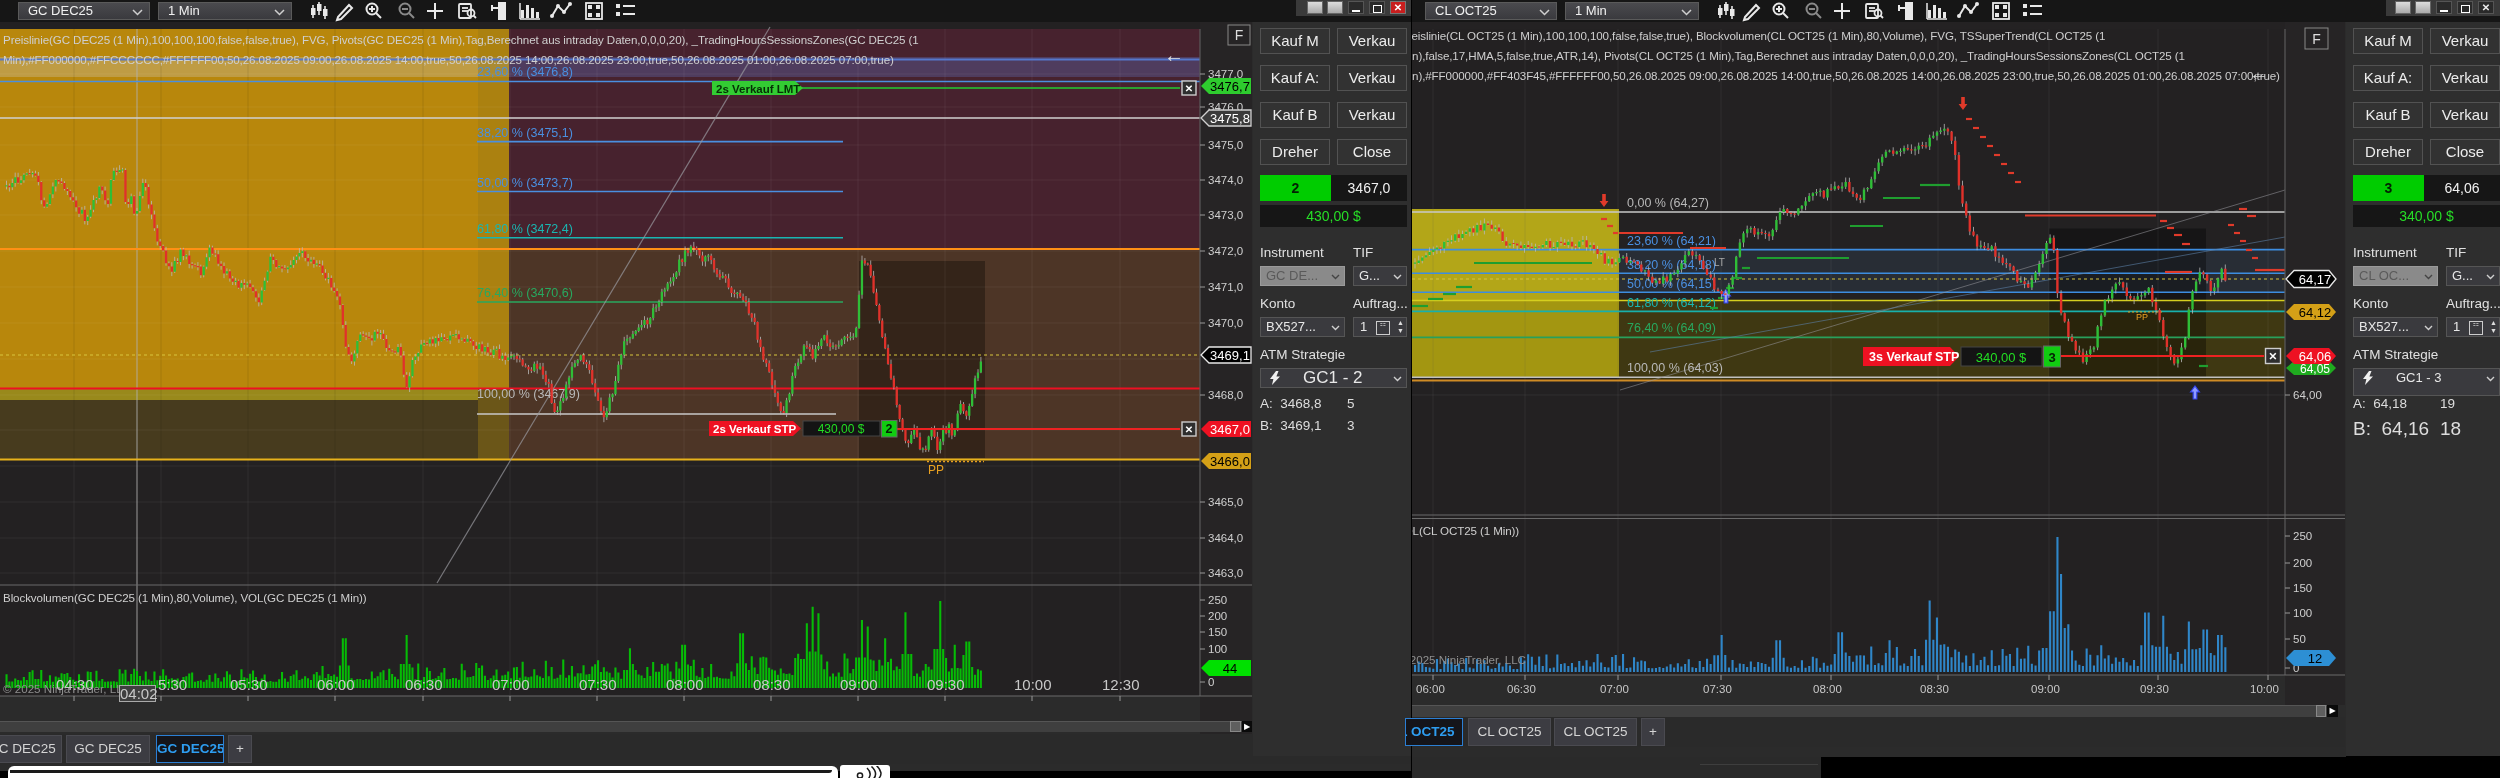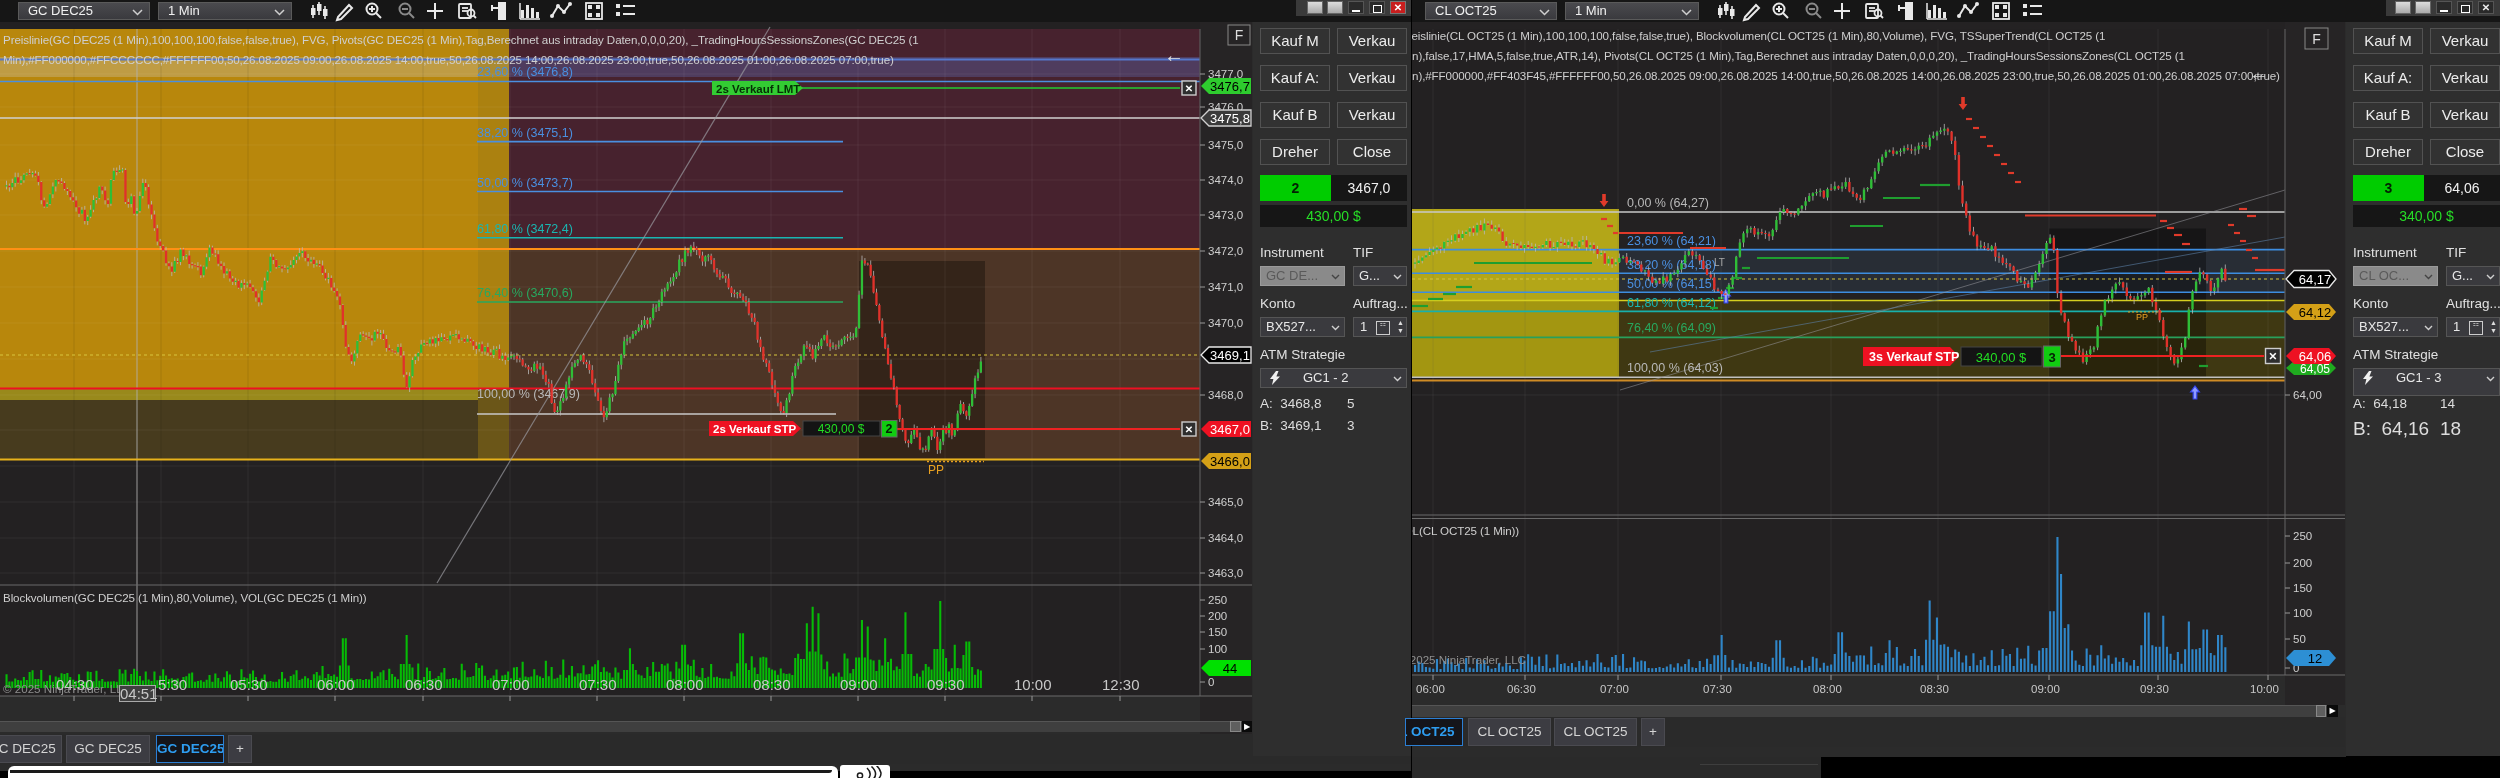--- a/index.html
+++ b/index.html
@@ -254,21 +254,21 @@
 <text x="1189.0" y="433.0" fill="#ffffff" font-size="10" text-anchor="middle" font-family="&quot;Liberation Sans&quot;, sans-serif" font-weight="bold">✕</text>
 </g>
   </svg>
 
   <div class="abs" style="left:3px;top:30px;width:1190px;color:#cfcfcf;font-size:11.6px;line-height:20px;letter-spacing:-0.1px;">Preislinie(GC DEC25 (1 Min),100,100,100,false,false,true), FVG, Pivots(GC DEC25 (1 Min),Tag,Berechnet aus intraday Daten,0,0,0,20), _TradingHoursSessionsZones(GC DEC25 (1<br>Min),#FF000000,#FFCCCCCC,#FFFFFF00,50,26.08.2025 09:00,26.08.2025 14:00,true,50,26.08.2025 14:00,26.08.2025 23:00,true,50,26.08.2025 01:00,26.08.2025 07:00,true)</div>
   <div class="abs" style="left:3px;top:591px;color:#cfcfcf;font-size:11.6px;letter-spacing:-0.1px;">Blockvolumen(GC DEC25 (1 Min),80,Volume), VOL(GC DEC25 (1 Min))</div>
   <div class="abs" style="left:3px;top:682px;color:#8f8f8f;font-size:11.6px;">© 2025 NinjaTrader, LLC</div>
 
   <div class="abs" style="left:0;top:676px;width:1252px;height:20px;color:#c8c8c8;font-size:15px;">
     <span class="abs" style="left:56px;">04:30</span>
-    <span class="abs" style="left:119px;top:9px;width:37px;height:17px;background:#3f3f3f;border:1px solid #aaa;text-align:center;line-height:15px;box-sizing:border-box;">04:51</span>
+    <span class="abs" style="left:119px;top:9px;width:37px;height:17px;background:#3f3f3f;border:1px solid #aaa;text-align:center;line-height:15px;box-sizing:border-box;">04:02</span>
     <span class="abs" style="left:158px;">5:30</span>
     <span class="abs" style="left:230px;">05:30</span>
     <span class="abs" style="left:317px;">06:00</span>
     <span class="abs" style="left:405px;">06:30</span>
     <span class="abs" style="left:492px;">07:00</span>
     <span class="abs" style="left:579px;">07:30</span>
     <span class="abs" style="left:666px;">08:00</span>
     <span class="abs" style="left:753px;">08:30</span>
     <span class="abs" style="left:840px;">09:00</span>
     <span class="abs" style="left:927px;">09:30</span>
@@ -322,21 +322,21 @@
     <div style="position:absolute;left:1353px;top:266px;width:54px;height:20px;background:#3a3a3e;border:1px solid #555;box-sizing:border-box;color:#e8e8e8;font-size:13px;line-height:18px;padding-left:5px;">G...<svg width="9" height="6" style="position:absolute;right:4px;top:7px;">
         <polyline points="1,1 4.5,4.5 8,1" fill="none" stroke="#cfcfcf" stroke-width="1.4"></polyline>
       </svg></div>
     <div style="position:absolute;left:1260px;top:296px;color:#e0e0e0;font-size:13.5px;">Konto</div>
     <div style="position:absolute;left:1353px;top:296px;color:#e0e0e0;font-size:13.5px;">Auftrag...</div>
     <div style="position:absolute;left:1260px;top:317px;width:85px;height:20px;background:#3a3a3e;border:1px solid #555;box-sizing:border-box;color:#e8e8e8;font-size:13px;line-height:18px;padding-left:5px;">BX527...<svg width="9" height="6" style="position:absolute;right:4px;top:7px;">
         <polyline points="1,1 4.5,4.5 8,1" fill="none" stroke="#cfcfcf" stroke-width="1.4"></polyline>
       </svg></div>
     <div style="position:absolute;left:1353px;top:317px;width:54px;height:20px;background:#3a3a3e;border:1px solid #555;box-sizing:border-box;color:#e8e8e8;font-size:13px;line-height:18px;padding-left:6px;">1<span style="position:absolute;right:16px;top:3px;width:12px;height:12px;border:1px solid #ccc;font-size:7px;line-height:4px;color:#ccc;text-align:center;">☷</span><span style="position:absolute;right:2px;top:1px;font-size:7px;line-height:8px;color:#ddd;">▲</span><span style="position:absolute;right:2px;top:9px;font-size:7px;line-height:8px;color:#ddd;">▼</span></div>
     <div style="position:absolute;left:1260px;top:347px;color:#e0e0e0;font-size:13.5px;">ATM Strategie</div>
-    <div style="position:absolute;left:1260px;top:368px;width:147px;height:20px;background:#3a3a3e;border:1px solid #555;box-sizing:border-box;color:#e8e8e8;font-size:13px;line-height:18px;">
+    <div style="position:absolute;left:1260px;top:368px;width:147px;height:20px;background:#3a3a3e;border:1px solid #555;box-sizing:border-box;color:#e8e8e8;font-size:17px;line-height:18px;">
       <svg style="position:absolute;left:7px;top:2px;" width="14" height="14">
         <path d="M8 0 L2 8 h3.4 L4 14 L12 5.5 h-3.6 L10.5 0 z" fill="#f0f0f0"></path>
       </svg>
       <span style="position:absolute;left:42px;">GC1 - 2</span>
       <svg width="9" height="6" style="position:absolute;right:4px;top:7px;">
         <polyline points="1,1 4.5,4.5 8,1" fill="none" stroke="#cfcfcf" stroke-width="1.4"></polyline>
       </svg>
     </div>
     <div style="position:absolute;left:1260px;top:396px;color:#dddddd;font-size:13.5px;">A:&nbsp;&nbsp;3468,8<span style="position:absolute;left:87px;">5</span></div>
     <div style="position:absolute;left:1260px;top:418px;color:#dddddd;font-size:13.5px;">B:&nbsp;&nbsp;3469,1<span style="position:absolute;left:87px;">3</span></div>
@@ -658,21 +658,21 @@
     <div style="position:absolute;left:2353px;top:347px;color:#e0e0e0;font-size:13.5px;">ATM Strategie</div>
     <div style="position:absolute;left:2353px;top:368px;width:147px;height:28px;background:#3a3a3e;border:1px solid #555;box-sizing:border-box;color:#e8e8e8;font-size:13px;line-height:18px;">
       <svg style="position:absolute;left:7px;top:2px;" width="14" height="14">
         <path d="M8 0 L2 8 h3.4 L4 14 L12 5.5 h-3.6 L10.5 0 z" fill="#f0f0f0"></path>
       </svg>
       <span style="position:absolute;left:42px;">GC1 - 3</span>
       <svg width="9" height="6" style="position:absolute;right:4px;top:7px;">
         <polyline points="1,1 4.5,4.5 8,1" fill="none" stroke="#cfcfcf" stroke-width="1.4"></polyline>
       </svg>
     </div>
-    <div style="position:absolute;left:2353px;top:396px;color:#dddddd;font-size:13.5px;">A:&nbsp;&nbsp;64,18<span style="position:absolute;left:87px;">14</span></div>
+    <div style="position:absolute;left:2353px;top:396px;color:#dddddd;font-size:13.5px;">A:&nbsp;&nbsp;64,18<span style="position:absolute;left:87px;">19</span></div>
     <div style="position:absolute;left:2353px;top:418px;color:#dddddd;font-size:19px;">B:&nbsp;&nbsp;64,16<span style="position:absolute;left:87px;">18</span></div>
 <div class="abs" style="left:2346px;top:756px;width:154px;height:22px;background:#000;"></div>
 
 <div class="abs" style="left:1412px;top:757px;width:409px;height:21px;background:#2a2a2a;"></div>
 <div class="abs" style="left:1700px;top:764px;width:118px;height:1px;background:#3e3e3e;"></div>
 <div class="abs" style="left:1821px;top:757px;width:679px;height:21px;background:#000;"></div>
 
 <div class="abs" style="left:8px;top:766px;width:830px;height:12px;background:#fff;border-radius:6px 6px 0 0;"></div>
 <div class="abs" style="left:10px;top:770px;width:822px;height:2.5px;background:#1a1a1a;border-radius:0 0 3px 0;"></div>
 <div class="abs" style="left:840px;top:765px;width:50px;height:13px;background:#fff;border-radius:3px 3px 0 0;">

